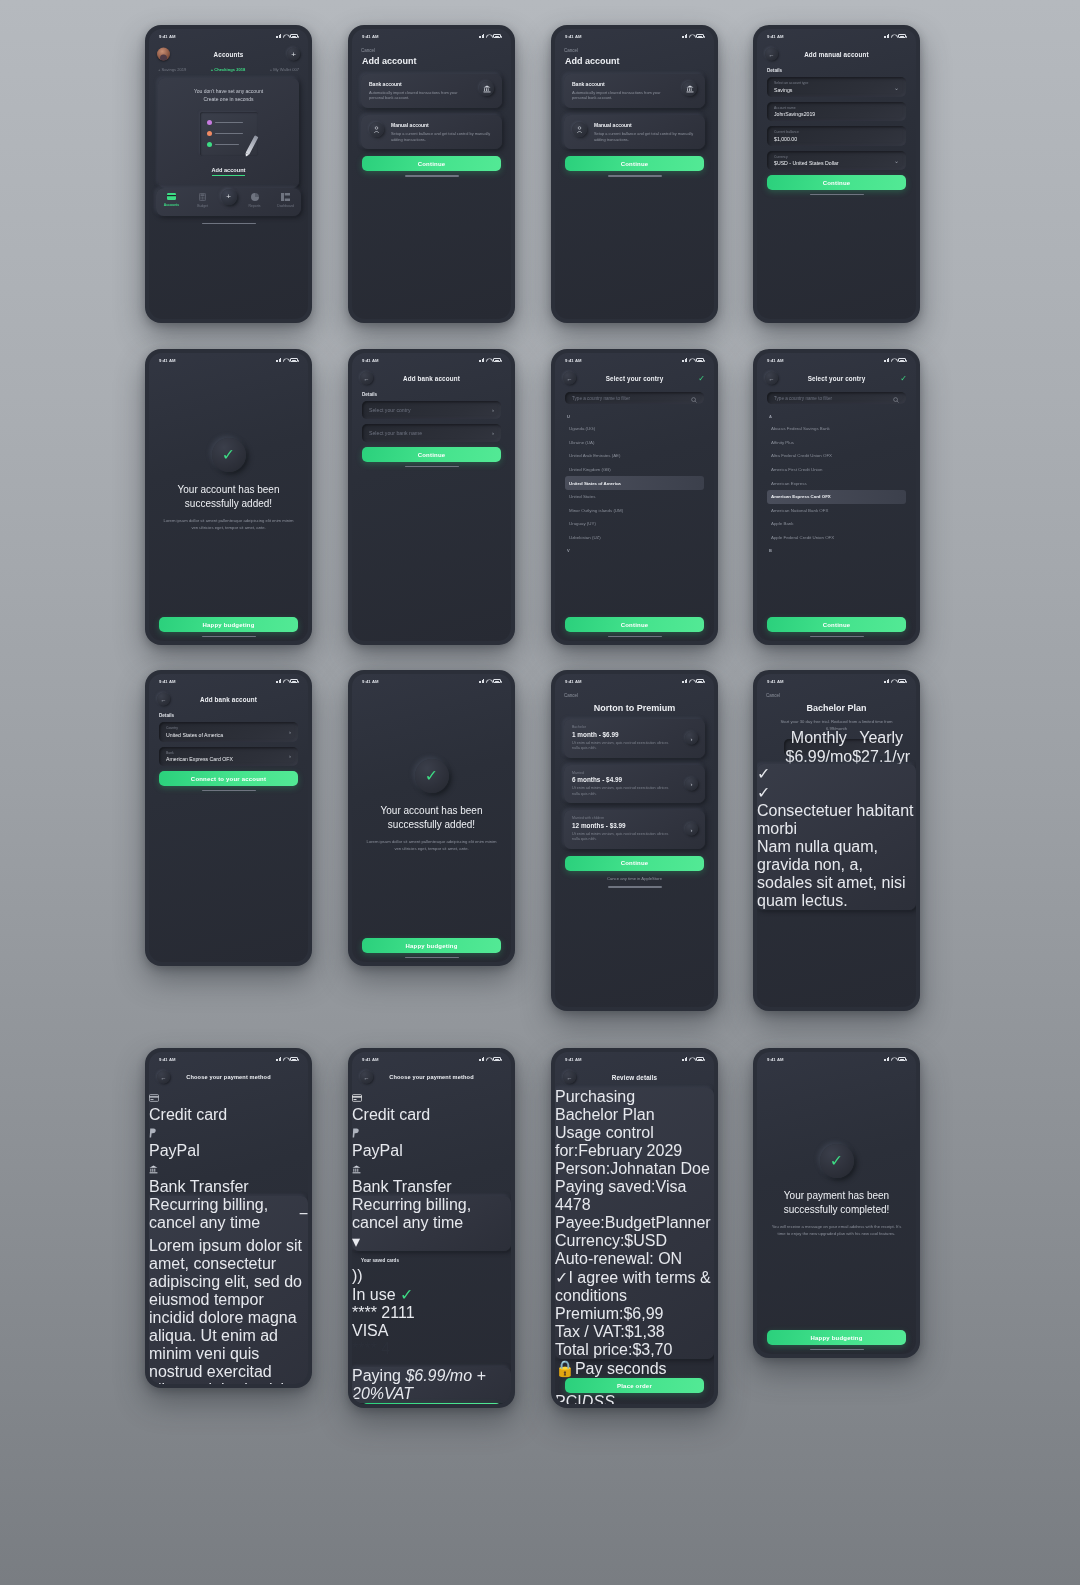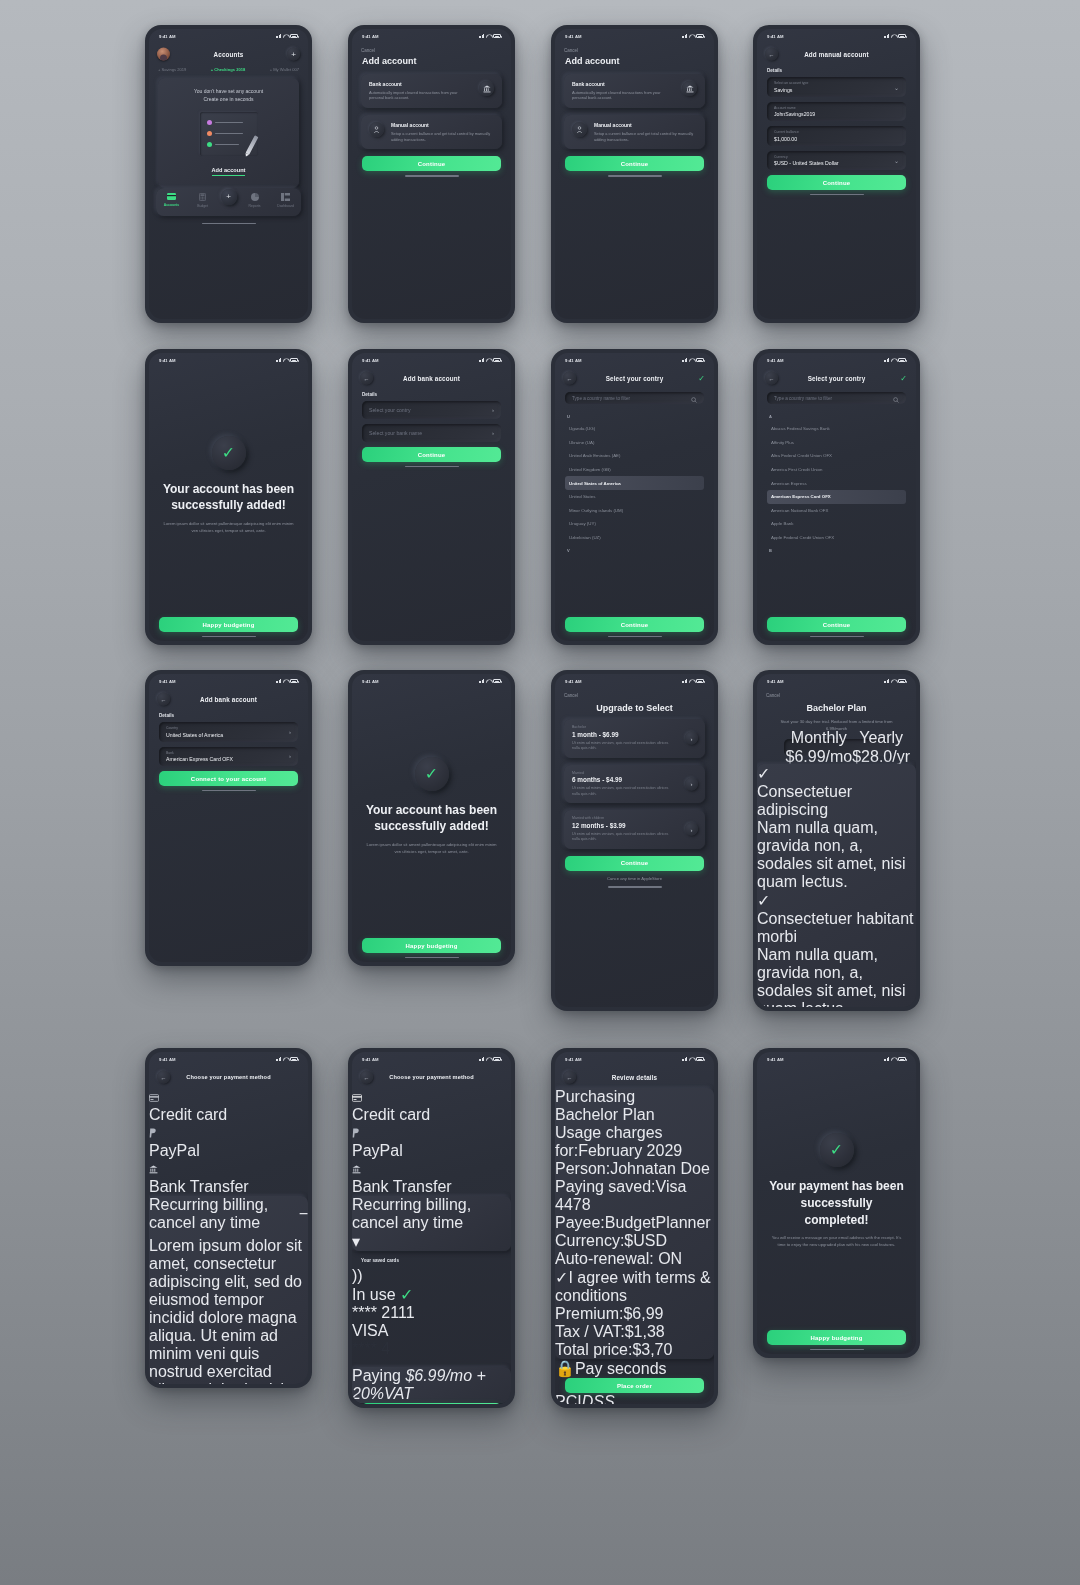--- a/index.html
+++ b/index.html
@@ -173,21 +173,21 @@
   
   .suc-wrap { flex:1; display:flex; flex-direction:column; align-items:center; justify-content:center; padding:0 12px; text-align:center; margin-top:-14px;}
   .suc-circle {
     width:34px;height:34px;border-radius:50%;
     background: radial-gradient(circle at 35% 28%,#3b3f4b 0%,#2e313b 55%,#24272f 100%);
     box-shadow: -2px -2px 4px rgba(82,88,104,.42), 2.5px 2.5px 5px rgba(14,16,20,.6);
     display:flex;align-items:center;justify-content:center;
     margin-bottom:11px;
   }
   .suc-circle span { color:#3ddc84; font-size:16px; line-height:1; }
-  .suc-title { font-size:12px; font-weight:bold; color:#eef0f4; line-height:1.38; margin-bottom:7px;}
+  .suc-title { font-size:10px; font-weight:normal; color:#eef0f4; line-height:1.38; margin-bottom:7px;}
   .suc-desc { font-size:4.2px; color:#8d929d; line-height:1.6;}
 
   
   .searchbox { margin:3px 10px 6px; height:12px; display:flex; align-items:center; padding:0 7px; justify-content:space-between; flex:none;}
   .searchbox .ph { font-size:4.6px; color:#6e7380;}
   .list { flex:1; overflow:hidden; padding:0 10px;}
   .l-head { font-size:4px; color:#9da2ad; font-weight:bold; padding:4px 2px 3px;}
   .l-item { font-size:4.4px; color:#898e99; padding:4.3px 4px; border-radius:3px;}
   .l-item.sel { color:#eef0f4; font-weight:bold; background:linear-gradient(90deg,#4a4e5b,#3c404c); }
 
@@ -763,21 +763,21 @@
               <i></i>
               <i></i>
               <i></i>
             </span>
             <span class="sb-wifi"></span>
             <span class="sb-batt"></span>
           </span>
       </div>
       <div class="body">
         <div class="cancel-link">Cancel</div>
-        <div class="centertitle">Upgrade to Select</div>
+        <div class="centertitle">Norton to Premium</div>
         <div class="ncard plan">
           <div class="plan-k">Bachelor</div>
           <div class="plan-t">1 month - $6.99</div>
           <div class="plan-d">Ut enim ad minim veniam, quis nostrud exercitation ultrices nulla quis nibh.</div>
           <div class="plan-go">›</div>
         </div>
         <div class="ncard plan">
           <div class="plan-k">Married</div>
           <div class="plan-t">6 months - $4.99</div>
           <div class="plan-d">Ut enim ad minim veniam, quis nostrud exercitation ultrices nulla quis nibh.</div>
@@ -816,30 +816,26 @@
         <div class="cancel-link">Cancel</div>
         <div class="centertitle">Bachelor Plan</div>
         <div class="bp-sub">Start your 30 day free trial. Reduced from a limited time from 6.99/month</div>
         <div class="sunk seg">
           <div class="seg-o on">
             <div class="seg-k">Monthly</div>
             <div class="seg-v">$6.99/mo</div>
           </div>
           <div class="seg-o">
             <div class="seg-k">Yearly</div>
-            <div class="seg-v">$28.0/yr</div>
+            <div class="seg-v">$27.1/yr</div>
           </div>
         </div>
         <div class="ncard feat-card">
           <div class="feat">
             <div class="ck">✓</div>
-            <div>
-                <div class="feat-t">Consectetuer adipiscing</div>
-                <div class="feat-d">Nam nulla quam, gravida non,  a, sodales sit amet, nisi quam lectus.</div>
-              </div>
           </div>
           <div class="feat">
             <div class="ck">✓</div>
             <div>
                 <div class="feat-t">Consectetuer habitant morbi</div>
                 <div class="feat-d">Nam nulla quam, gravida non,  a, sodales sit amet, nisi quam lectus.</div>
               </div>
           </div>
 
         </div>
@@ -1003,21 +999,21 @@
       </div>
       <div class="body">
         <div class="navbar">
           <div class="backbtn">←</div>
           <div class="nav-title">Review details</div>
         </div>
         <div class="ncard rev-card">
           <div class="rev-k">Purchasing</div>
           <div class="rev-t">Bachelor Plan</div>
           <div class="rev-div"></div>
-          <div class="rev-row"><span class="k">Usage charges for:</span><span class="v">February 2029</span></div>
+          <div class="rev-row"><span class="k">Usage control for:</span><span class="v">February 2029</span></div>
           <div class="rev-row"><span class="k">Person:</span><span class="v">Johnatan Doe</span></div>
           <div class="rev-row"><span class="k">Paying saved:</span><span class="v">Visa 4478</span></div>
           <div class="rev-row"><span class="k">Payee:</span><span class="v">BudgetPlanner</span></div>
           <div class="rev-row"><span class="k">Currency:</span><span class="v">$USD</span></div>
           <div class="rev-div"></div>
           <div class="rev-row"><span class="k">Auto-renewal: ON</span><span class="toggle"></span></div>
           <div class="rev-div"></div>
           <div class="agree"><span class="chk">✓</span><span>I agree with terms &amp; conditions</span></div>
           <div class="rev-div"></div>
           <div class="rev-row"><span class="k">Premium:</span><span class="v">$6,99</span></div>

